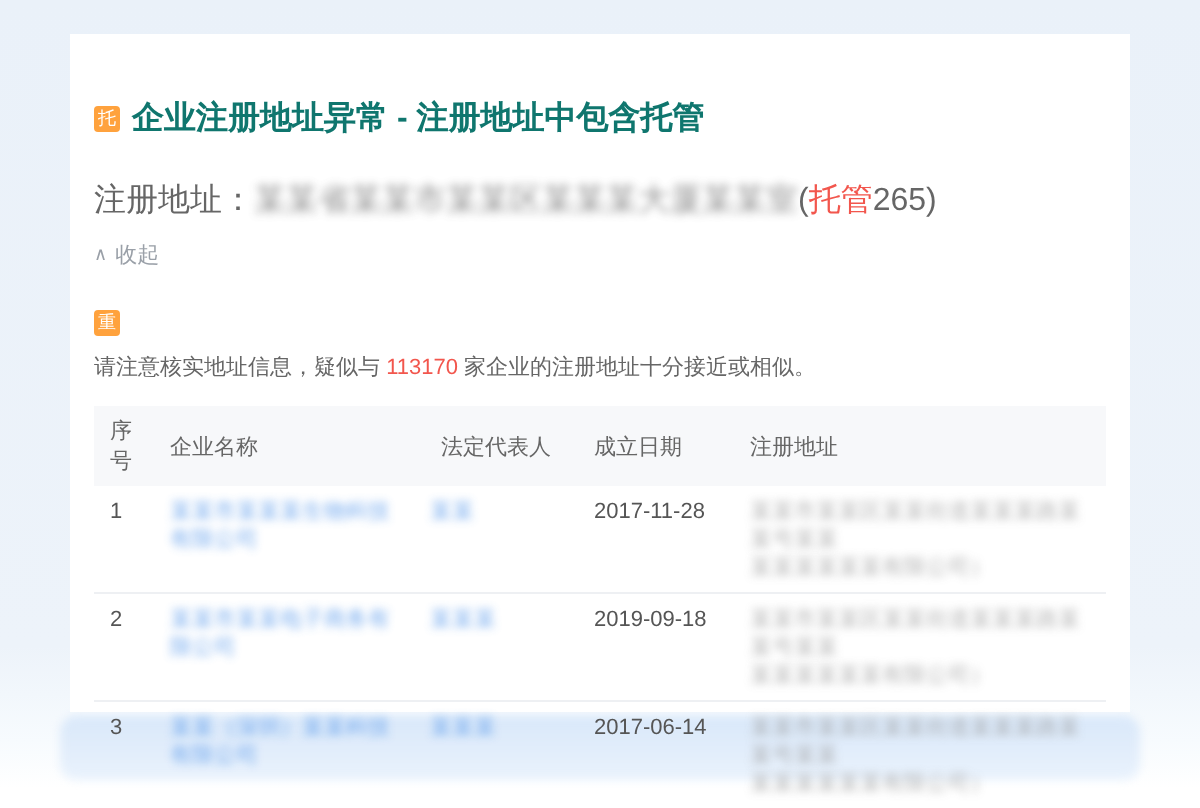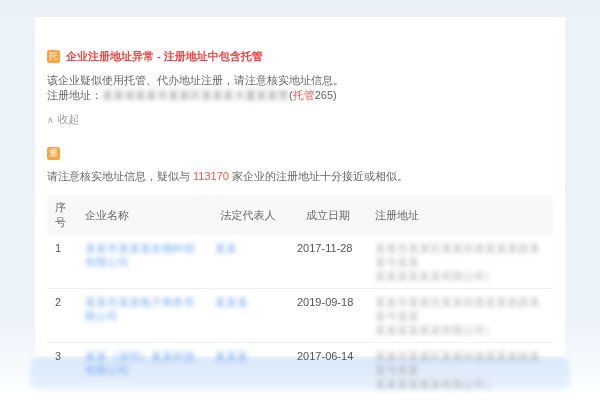--- a/index.html
+++ b/index.html
@@ -11,56 +11,55 @@
     background:#ffffff; padding:20px 12px 0 12px; }
   .footer-band { position:absolute; left:30px; top:358px; width:540px; height:32px;
     border-radius:8px; filter:blur(2px);
     background:linear-gradient(180deg,#d9e8fa 0%, #e3eefb 60%, #eaf3fd 100%); }
 
   .sec-title { display:flex; align-items:center; gap:6px; margin-top:14px; }
   .sec-title:first-child { margin-top:12px; }
   .badge { display:inline-flex; align-items:center; justify-content:center;
     width:13px; height:13px; border-radius:2px; background:#ffa23d; color:#ffffff;
     font-size:9px; line-height:1; flex:0 0 auto; }
-  .title-text { font-size:11px; font-weight:bold; color:#ef4444; }
+  .title-text { font-size:16px; font-weight:bold; color:#0f766e; }
   .desc { font-size:11px; color:#666666; margin-top:9px; line-height:15px; }
   .red { color:#f2564d; }
-  .addr-line { font-size:11px; color:#666666; margin-top:0; }
+  .addr-line { font-size:16px; color:#666666; margin-top:20px; }
   .blur { filter:blur(2px); opacity:.75; }
   .blur-link { filter:blur(2px); opacity:.85; color:#5d9cec; text-decoration:none; }
   .collapse { display:inline-flex; align-items:center; gap:4px; margin-top:9px;
     font-size:11px; color:#9aa0a8; cursor:pointer; }
   .collapse .chev { font-size:9px; color:#9aa0a8; }
 
   .sec2 { margin-top:20px; }
   table { width:506px; border-collapse:collapse; margin-top:11px; table-layout:fixed; }
   thead th { background:#f7f8fa; font-size:11px; font-weight:normal; color:#666666;
     text-align:left; padding:5px 8px; height:22px; }
   tbody td { font-size:11px; color:#555555; padding:6px 8px 5px 8px;
     border-bottom:1px solid #eef0f3; vertical-align:top; line-height:14px; }
   tbody tr:last-child td { border-bottom:none; }
   .col-no { width:30px; } .col-company { width:130px; } .col-rep { width:82px;text-align:center; }
-  .col-date { width:78px;text-align:center; } .col-addr { width:186px; }
+  .col-date { width:78px; } .col-addr { width:186px; }
   td.addr { color:#999999; }
   a.cell-link { color:#5d9cec; text-decoration:none; }
 </style>
 </head>
 <body>
 
 <div class="page-bg"></div>
 <div class="footer-band"></div>
 
 <div class="card">
 
   
   <div class="sec-title">
     <span class="badge">托</span>
     <span class="title-text">企业注册地址异常 - 注册地址中包含托管</span>
   </div>
-  <div class="desc">该企业疑似使用托管、代办地址注册，请注意核实地址信息。</div>
   <div class="addr-line">
     <span>注册地址：</span><span class="blur">某某省某某市某某区某某某大厦某某室</span><span>(</span><span class="red">托管</span><span>265</span><span>)</span>
   </div>
   <div class="collapse">
     <span class="chev">∧</span>
     <span>收起</span>
   </div>
 
   
   <div class="sec-title sec2">

